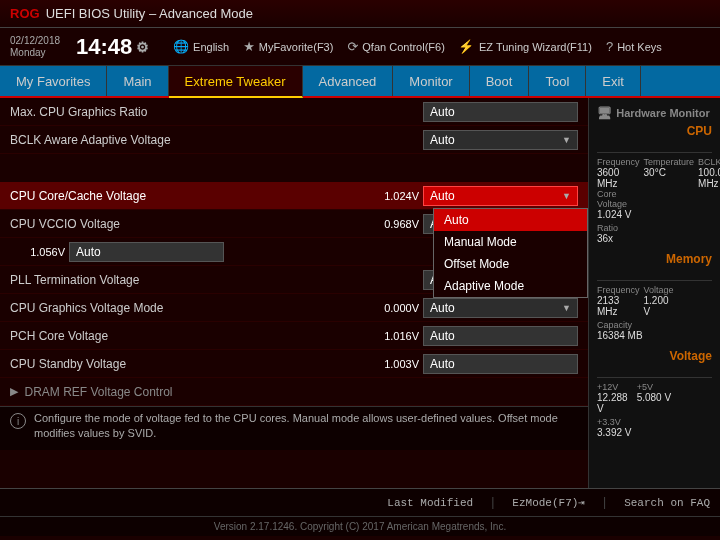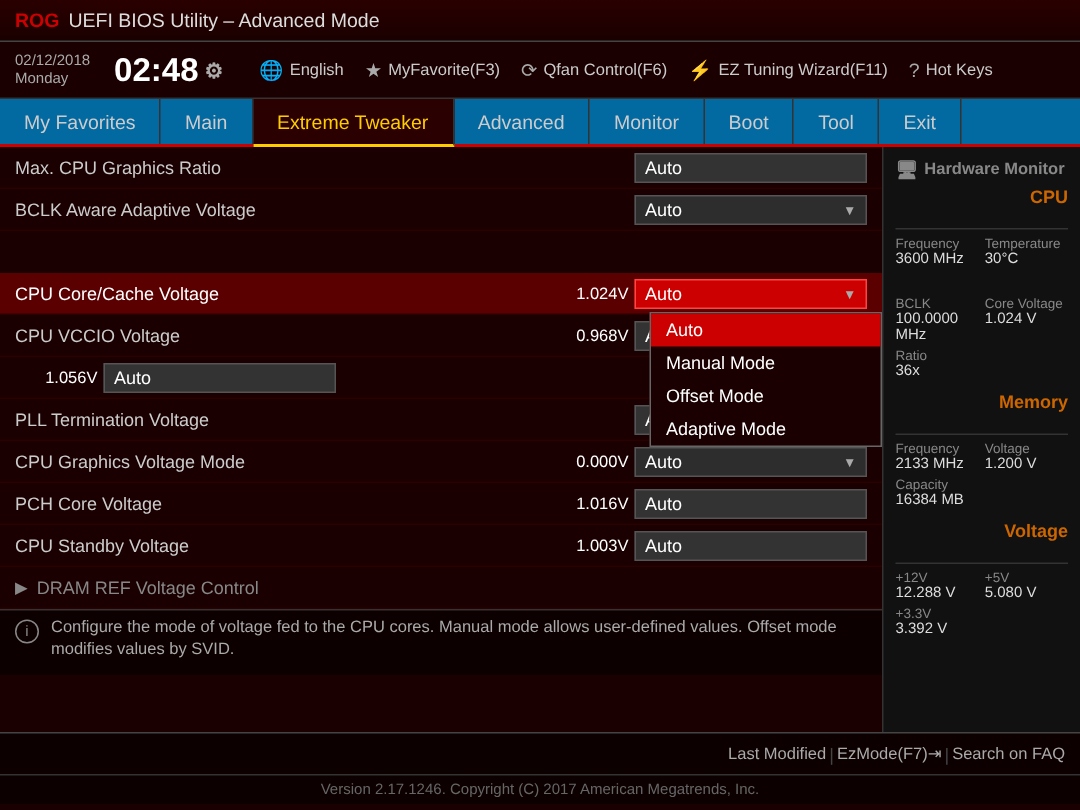--- a/index.html
+++ b/index.html
@@ -224,21 +224,22 @@
 
     
     .status-bar {
       background: #0d0000;
       border-top: 1px solid #444;
       height: 28px;
       display: flex;
       align-items: center;
       justify-content: flex-end;
       padding: 0 10px;
-      gap: 2px;
+      gap: 16px;
+      font-family: Liberation Mono, monospace;
     }
     .status-item {
       color: #aaa;
       font-size: 11px;
       cursor: pointer;
     }
     .status-divider {
       color: #444;
     }
 
@@ -283,22 +284,22 @@
       color: #cc6600;
       font-size: 12px;
       font-weight: bold;
       border-bottom: 1px solid #333;
       padding-bottom: 14px;
       margin-bottom: 4px;
       text-align: right;
     }
     .hw-grid {
       display: grid;
-      grid-template-columns: 1fr 1fr;
-      gap: 19px 4px;
+      grid-template-columns: 1fr 1fr 1fr;
+      gap: 0 4px;
     }
     .hw-label {
       color: #888;
       font-size: 9px;
     }
     .hw-value {
       color: #ddd;
       font-size: 10px;
     }
     .hw-single {
@@ -317,21 +318,21 @@
   <span class="title-bar-logo">ROG</span>
   <span class="title-bar-text">UEFI BIOS Utility – Advanced Mode</span>
 </div>
 
 <div class="info-bar">
   <div class="datetime">
     <span>02/12/2018</span>
     <span>Monday</span>
   </div>
   <div class="time-display">
-    <span>02:48</span>
+    <span>14:48</span>
     <span class="gear-icon">⚙</span>
   </div>
   <div class="info-icons">
     <div class="info-icon-item">
       <span class="icon-sym">🌐</span>
       <span>English</span>
     </div>
     <div class="info-icon-item">
       <span class="icon-sym">★</span>
       <span>MyFavorite(F3)</span>

